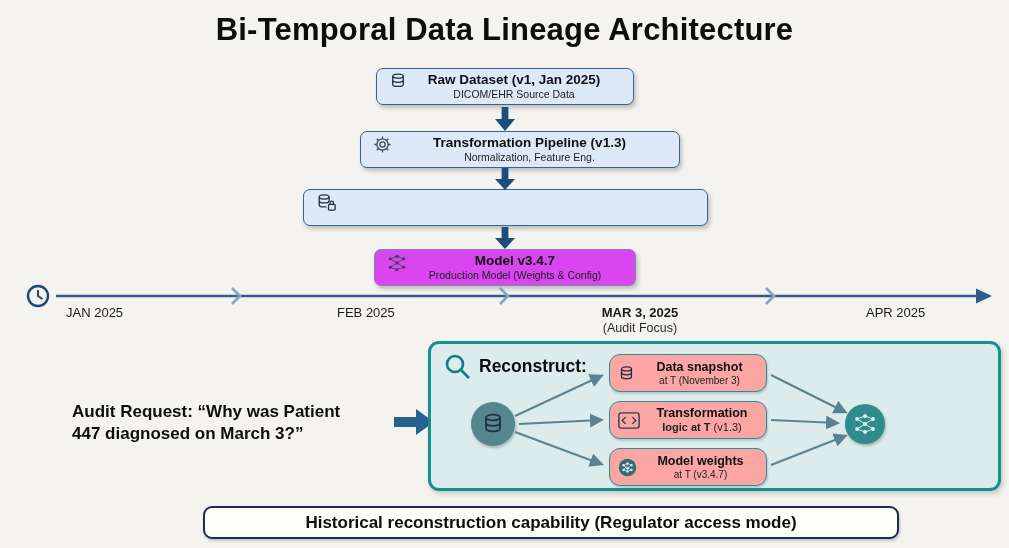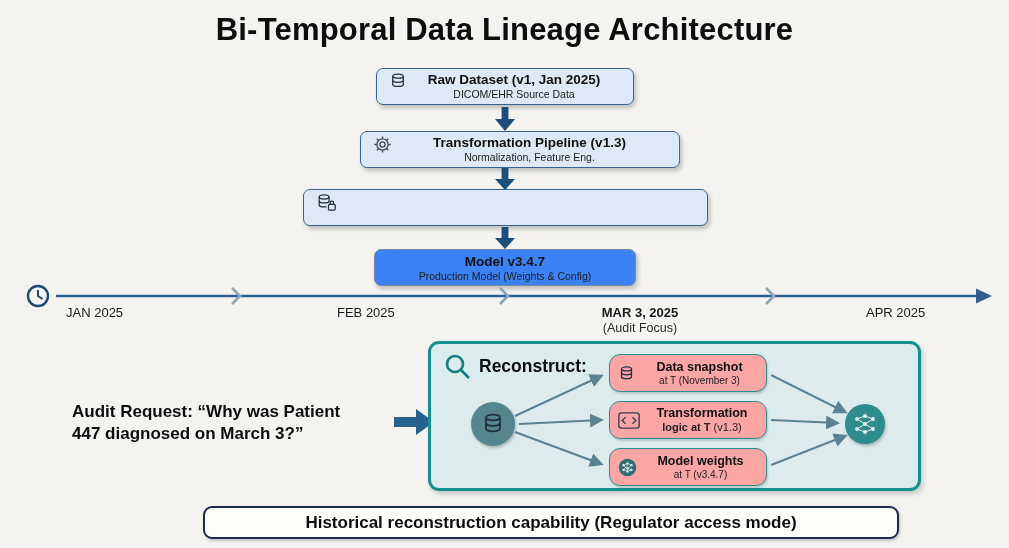--- a/index.html
+++ b/index.html
@@ -10,39 +10,39 @@
   .title { position:absolute; top:12px; left:0; width:100%; text-align:center;
            font-size:31px; font-weight:bold; color:#0d0d0d; letter-spacing:0.2px; }
 
   
   .flow-box { position:absolute; display:flex; 
               background:#dde9f6; border:1.6px solid #3a648f; border-radius:7px;
               padding:3px 12px; box-shadow:2px 3px 4px rgba(0,0,0,.22); }
   .flow-box .txt { flex:1; text-align:center; }
   .flow-box .t { font-size:13.5px; font-weight:bold; color:#101010; line-height:1.2; }
   .flow-box .s { font-size:10.5px; color:#1c1c1c; line-height:1.15; }
-  .flow-box.model { background:#3b82f6; border-color:#7d88a5;flex-direction:column; }
+  .flow-box.model { background:#d946ef; border-color:#7d88a5; }
 
   .down-arrow { position:absolute; width:20px; height:24px; background:#1c4e7c;
                 clip-path:polygon(33% 0,67% 0,67% 50%,100% 50%,50% 100%,0 50%,33% 50%); }
 
   
   .timeline-svg { position:absolute; left:0; top:283; top:283px; }
   .tl-label { position:absolute; top:305px; font-size:13px; color:#1a1a1a; }
   .tl-label.bold { font-weight:bold; }
   .tl-sub { position:absolute; top:321px; font-size:12.5px; color:#2a2a2a; }
 
   
   .audit-text { position:absolute; left:72px; top:401px; width:330px;
                 font-size:17px; font-weight:bold; color:#0d0d0d; line-height:22px; }
   .block-arrow { position:absolute; left:394px; top:408px; width:40px; height:28px; background:#27628f;
                  clip-path:polygon(0 32%,55% 32%,55% 4%,100% 50%,55% 96%,55% 68%,0 68%); }
 
   
-  .panel { position:absolute; left:428px; top:341px; width:493px; height:150px;
+  .panel { position:absolute; left:428px; top:341px; width:573px; height:150px;
            background:#dcecec; border:3px solid #12918f; border-radius:11px;
            box-shadow:2px 3px 5px rgba(0,0,0,.18); }
   .panel-title { position:absolute; left:48px; top:12px; font-size:17.5px; font-weight:bold; color:#0d0d0d; }
   .panel-mag { position:absolute; left:12px; top:8px; }
   .src-circle { position:absolute; left:40px; top:58px; width:44px; height:44px; border-radius:50%;
                 background:#55858d; display:flex; align-items:center; justify-content:center;
                 box-shadow:1px 2px 3px rgba(0,0,0,.25); }
   .dst-circle { position:absolute; left:414px; top:60px; width:40px; height:40px; border-radius:50%;
                 background:#2f8c8c; display:flex; align-items:center; justify-content:center;
                 box-shadow:1px 2px 3px rgba(0,0,0,.25); }

